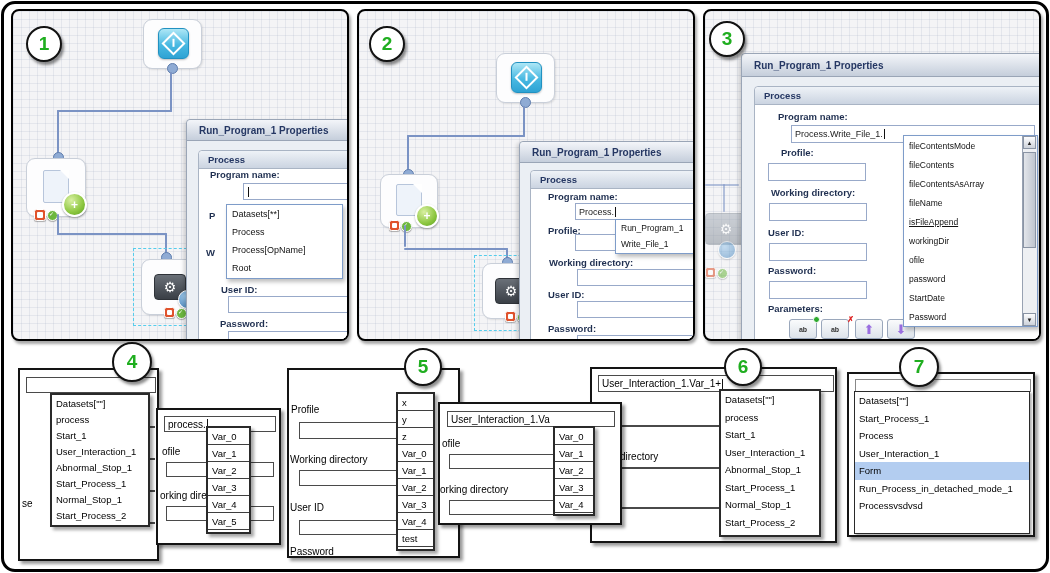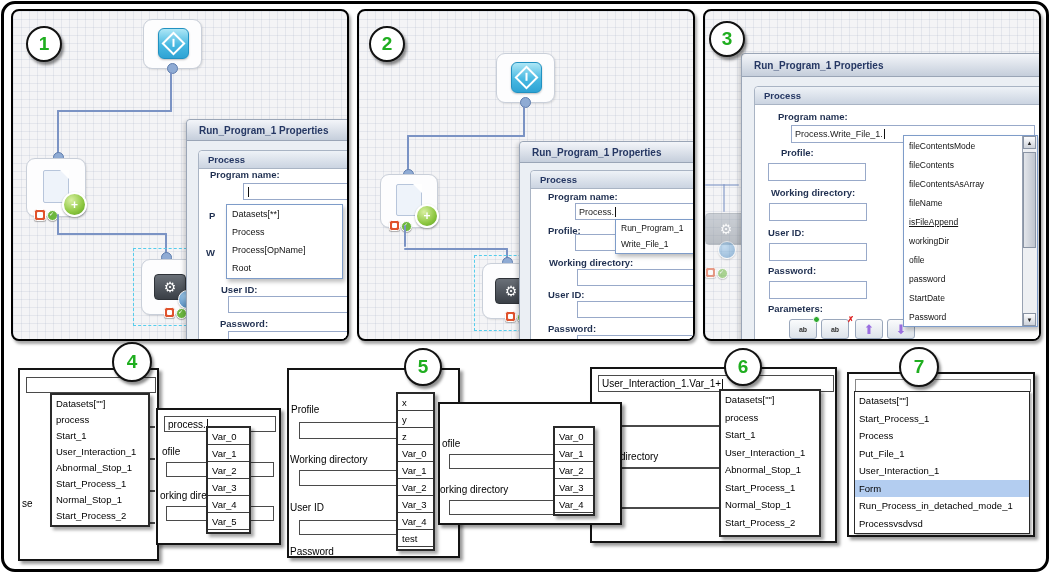--- a/index.html
+++ b/index.html
@@ -317,20 +317,23 @@
       <div class="it">y</div>
       <div class="it">z</div>
       <div class="it">Var_0</div>
       <div class="it">Var_1</div>
       <div class="it">Var_2</div>
       <div class="it">Var_3</div>
       <div class="it">Var_4</div>
       <div class="it">test</div>
     </div>
   <div class="bbox" style="left:438px;top:402px;width:180px;height:119px;z-index:3;">
+    <div class="binp" style="left:7px;top:7px;width:160px;height:14px;">
+        <span>User_Interaction_1.Va</span>
+      </div>
     <div class="blbl" style="left:2px;top:34px;">ofile</div>
     <div class="binp" style="left:9px;top:50px;width:110px;height:13px;"></div>
     <div class="blbl" style="left:0px;top:80px;">orking directory</div>
     <div class="binp" style="left:9px;top:96px;width:112px;height:13px;"></div>
   </div>
   <div class="bdd h17 ruled" style="left:553px;top:426px;width:38px;height:86px;z-index:4;">
       <div class="it">Var_0</div>
       <div class="it">Var_1</div>
       <div class="it">Var_2</div>
       <div class="it">Var_3</div>
@@ -363,21 +366,20 @@
   <div class="badge" style="left:724px;top:348px;width:34px;height:34px;">
       <span>6</span>
     </div>
 
   <div class="bbox" style="left:847px;top:372px;width:184px;height:161px;z-index:1;">
     <div class="binp" style="left:6px;top:5px;width:168px;height:11px;border-width:1px;border-color:#888;"></div>
     <div class="bdd h175" style="left:5px;top:17px;width:174px;height:141px;box-shadow:2px 2px 2px rgba(0,0,0,.3);border-width:1.5px;">
         <div class="it">Datasets[""]</div>
         <div class="it">Start_Process_1</div>
         <div class="it">Process</div>
-        <div class="it">Put_File_1</div>
         <div class="it">User_Interaction_1</div>
         <div class="it sel">Form</div>
         <div class="it">Run_Process_in_detached_mode_1</div>
         <div class="it">Processvsdvsd</div>
       </div>
   </div>
   <div class="badge" style="left:899px;top:347px;width:36px;height:36px;">
       <span>7</span>
     </div>
 

